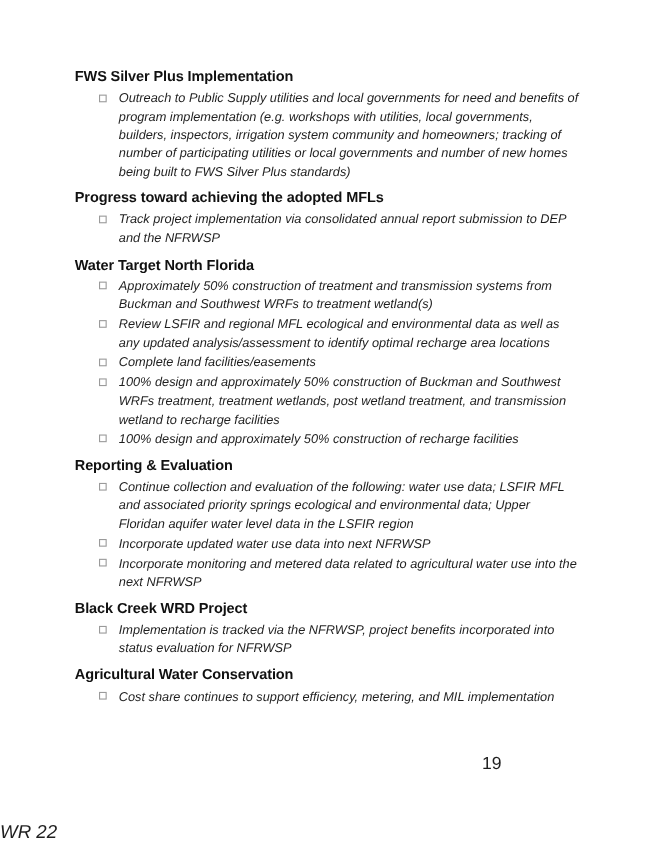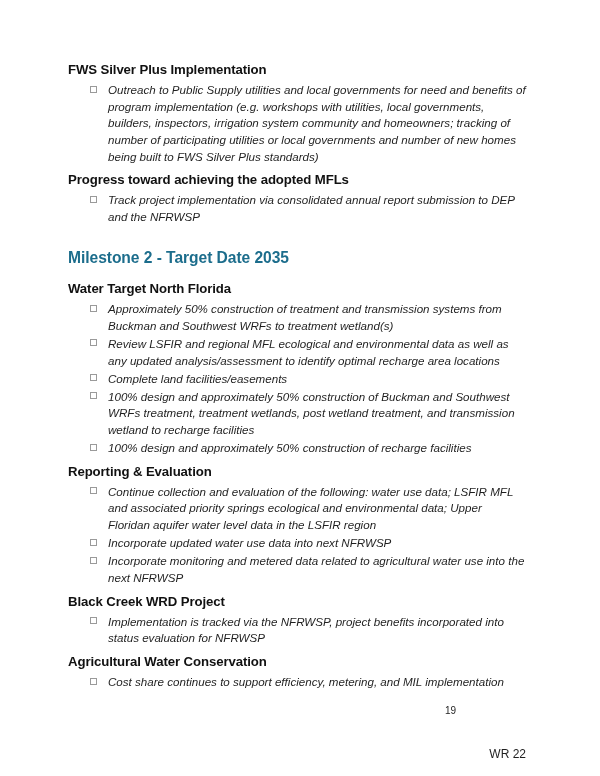--- a/index.html
+++ b/index.html
@@ -69,32 +69,33 @@
     top: 3.5px;
     width: 7px;
     height: 7px;
     border: 1px solid #9a9a9a;
     background: #ffffff;
     box-sizing: border-box;
   }
   .footer-page-number {
     position: absolute;
     right: 70px;
-    top: 705px;
-    font-size: 10px;
+    top: 686px;
+    font-size: 16px;
     color: #1f1f1f;
   }
   .footer-center {
     position: absolute;
     left: 0;
     right: 0;
     top: 747px;
-    text-align: right;
-    font-size: 12px;
+    text-align: left;
+    font-size: 17px;
     color: #1f1f1f;
+    font-style: italic;
   }
 </style>
 </head>
 <body>
 
 <div class="page">
   <div class="content">
 
     <div class="section">
       <h2 class="section-title">FWS Silver Plus Implementation</h2>
@@ -109,23 +110,20 @@
     <div class="section">
       <h2 class="section-title">Progress toward achieving the adopted MFLs</h2>
       <ul class="bullets">
         <li>
           <span class="cb-icon"></span>
           <span>Track project implementation via consolidated annual report submission to DEP and the NFRWSP</span>
         </li>
       </ul>
     </div>
 
-    <div class="milestone-block">
-      <h1 class="milestone-title">Milestone 2 - Target Date 2035</h1>
-    </div>
 
     <div class="section">
       <h2 class="section-title">Water Target North Florida</h2>
       <ul class="bullets">
         <li>
           <span class="cb-icon"></span>
           <span>Approximately 50% construction of treatment and transmission systems from Buckman and Southwest WRFs to treatment wetland(s)</span>
         </li>
         <li>
           <span class="cb-icon"></span>

